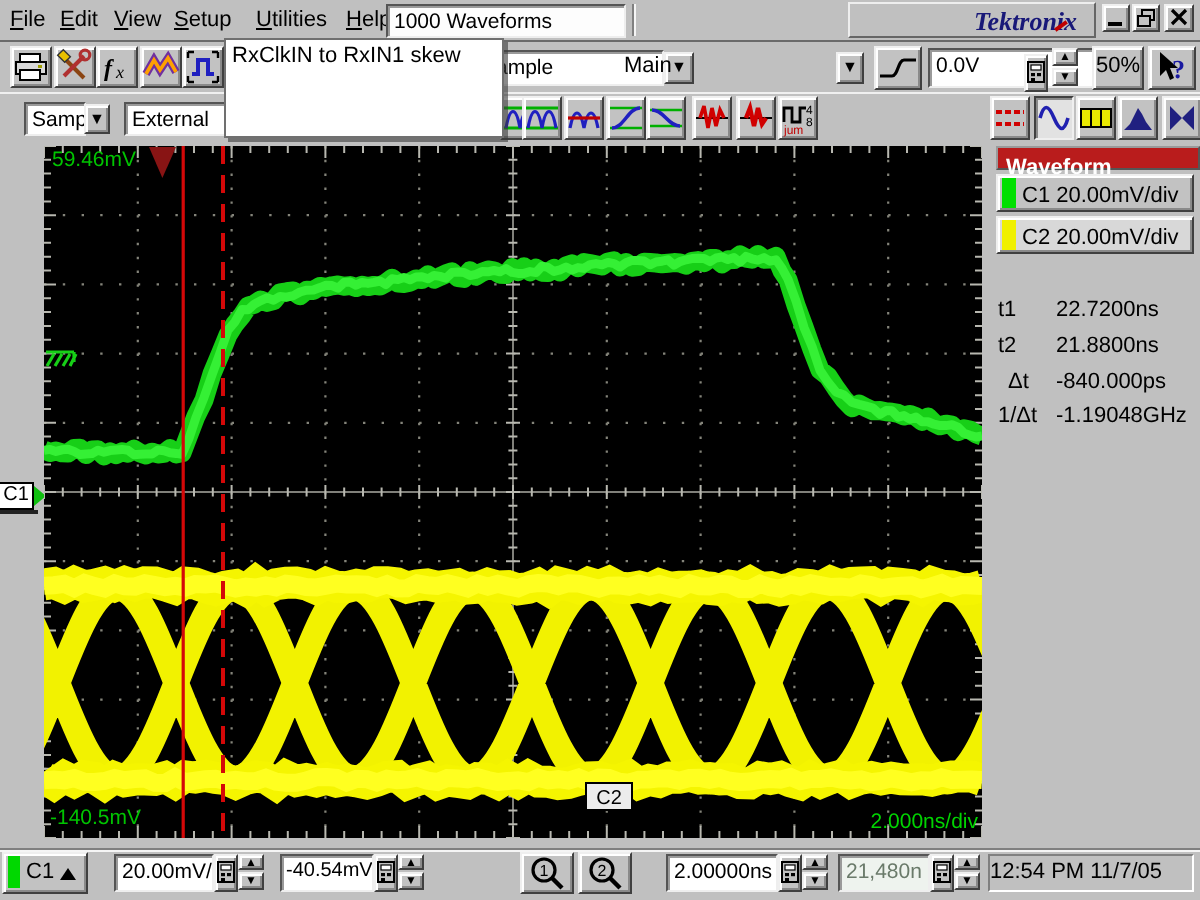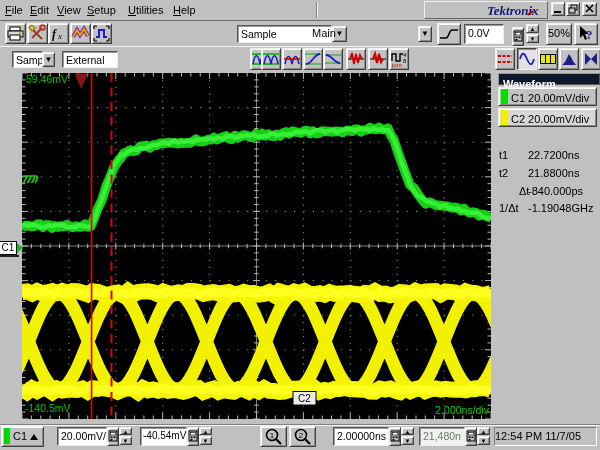--- a/index.html
+++ b/index.html
@@ -4,35 +4,36 @@
 body{width:600px;height:450px;overflow:hidden}
 #root{position:relative;width:600px;height:450px;background:#c0c0c0;
   font-family:"Liberation Sans",sans-serif;font-size:11px;color:#000}
 .abs{position:absolute}
 .btn{position:absolute;background:#c2c2c2;border:1px solid;border-color:#efefef #404040 #404040 #efefef;
   box-shadow:inset 1px 1px 0 #fff,inset -1px -1px 0 #8a8a8a}
 .btnP{position:absolute;background:#e2e2e2;border:1px solid;border-color:#404040 #efefef #efefef #404040;
   box-shadow:inset 1px 1px 0 #8a8a8a}
 .fld{position:absolute;background:#fff;border:1px solid;border-color:#555 #eee #eee #555;
   box-shadow:inset 1px 1px 0 #9a9a9a;padding:2px 0 0 3px;white-space:nowrap;overflow:hidden;font-size:10.5px}
-.hdr{position:absolute;background:#0f172a;color:#fff;font-weight:bold;
+.hdr{position:absolute;background:#b91c1c;color:#fff;font-weight:bold;
   border:1px solid;border-color:#9a9a9a #555 #555 #9a9a9a;padding:5px 0 0 4px}
 .spU{font-size:6px;text-align:center;line-height:8px;color:#000}
 .dropbtn{position:absolute;background:#c2c2c2;border:1px solid;border-color:#efefef #404040 #404040 #efefef;
   box-shadow:inset 1px 1px 0 #fff,inset -1px -1px 0 #8a8a8a;text-align:center;font-size:8px;line-height:14px}
 </style></head><body>
 <div id="root">
 
 <div class="abs" style="left:0;top:0;width:600px;height:21px;background:#c0c0c0;border-bottom:1px solid #6a6a6a"></div>
 <div class="abs" style="left:5px;top:4px"><u>F</u>ile</div>
 <div class="abs" style="left:30px;top:4px"><u>E</u>dit</div>
 <div class="abs" style="left:57px;top:4px"><u>V</u>iew</div>
 <div class="abs" style="left:87px;top:4px"><u>S</u>etup</div>
 <div class="abs" style="left:128px;top:4px"><u>U</u>tilities</div>
 <div class="abs" style="left:173px;top:4px"><u>H</u>elp</div>
+<div class="fld" style="left:193px;top:2px;width:120px;height:17px;background:#fdfdfd">1000 Waveforms</div>
 <div class="abs" style="left:316px;top:2px;width:1px;height:16px;background:#808080"></div>
 <div class="abs" style="left:317px;top:2px;width:1px;height:16px;background:#f5f5f5"></div>
 <div class="abs" style="left:424px;top:1px;width:124px;height:18px;border:1px solid;border-color:#eee #666 #666 #eee"></div>
 <div class="abs" style="left:487px;top:3px;font-family:'Liberation Serif',serif;font-weight:bold;font-style:italic;font-size:13px;color:#181878">Tektronix</div>
 <div class="abs" style="left:527px;top:12px;width:7px;height:2px;background:#c00000;transform:rotate(-35deg)"></div>
 <div class="btn" style="left:551px;top:2px;width:14px;height:14px">
       <div style="position:absolute;left:2px;bottom:2px;width:7px;height:2px;background:#000"></div>
     </div>
 <div class="btn" style="left:566px;top:2px;width:14px;height:14px"><svg width="12" height="12">
         <rect x="4" y="2" width="6" height="5" fill="none" stroke="#000"></rect>
@@ -66,21 +67,21 @@
         <path d="M4 13 H7 V6 H12 V13 H15" fill="none" stroke="#2020c0" stroke-width="2"></path>
         <path d="M2 2 l3 0 m-3 0 l0 3 M17 2 l-3 0 m3 0 l0 3 M2 17 l3 0 m-3 0 l0 -3 M17 17 l-3 0 m3 0 l0 -3" stroke="#000" stroke-width="1.2" fill="none"></path>
       </svg></div>
 <div class="fld" style="left:237px;top:25px;width:95px;height:18px">Sample</div>
 <div class="dropbtn" style="left:332px;top:26px;width:15px;height:16px">▼</div>
 <div class="abs" style="left:312px;top:27px">Main</div>
 <div class="dropbtn" style="left:418px;top:26px;width:14px;height:16px">▼</div>
 <div class="btn" style="left:437px;top:23px;width:24px;height:22px"><svg width="22" height="20">
         <path d="M2 14 H8 C11 14 11 6 14 6 H20" fill="none" stroke="#000" stroke-width="1.6"></path>
       </svg></div>
-<div class="fld" style="left:464px;top:24px;width:40px;height:20px">0.0V</div>
+<div class="fld" style="left:464px;top:24px;width:84px;height:20px">0.0V</div>
 <div class="btn" style="left:512px;top:27px;width:12px;height:19px">
       <svg width="10" height="17" style="position:absolute;left:0px;top:0px">
         <rect x="1" y="3" width="8" height="10" fill="#c0c0c0" stroke="#000" stroke-width="1"></rect>
         <rect x="2.5" y="4.5" width="5" height="2.5" fill="#fff" stroke="#000" stroke-width="0.6"></rect>
         <rect x="2.5" y="8.5" width="2" height="1.6" fill="#000"></rect>
         <rect x="5.5" y="8.5" width="2" height="1.6" fill="#000"></rect>
         <rect x="2.5" y="11" width="2" height="1.6" fill="#000"></rect>
       </svg>
     </div>
 <div class="btn" style="left:526px;top:24px;width:13px;height:9px">
@@ -185,21 +186,21 @@
 <div class="btn" style="left:498px;top:87px;width:99px;height:19px"></div>
 <div class="abs" style="left:501px;top:89px;width:7px;height:15px;background:#00e000"></div>
 <div class="abs" style="left:511px;top:92px;font-size:11px">C1 20.00mV/div</div>
 <div class="btn" style="left:498px;top:108px;width:99px;height:19px;background:#d8d8d8"></div>
 <div class="abs" style="left:501px;top:110px;width:7px;height:15px;background:#f0f000"></div>
 <div class="abs" style="left:511px;top:113px;font-size:11px">C2 20.00mV/div</div>
 <div class="abs" style="left:499px;top:149px">t1</div>
 <div class="abs" style="left:528px;top:149px">22.7200ns</div>
 <div class="abs" style="left:499px;top:167px">t2</div>
 <div class="abs" style="left:528px;top:167px">21.8800ns</div>
-<div class="abs" style="left:519px;top:185px">Δt</div>
+<div class="abs" style="left:504px;top:185px">Δt</div>
 <div class="abs" style="left:528px;top:185px">-840.000ps</div>
 <div class="abs" style="left:499px;top:202px">1/Δt</div>
 <div class="abs" style="left:528px;top:202px">-1.19048GHz</div>
 
 <div class="abs" style="left:0;top:424px;width:600px;height:1px;background:#808080"></div>
 <div class="abs" style="left:0;top:425px;width:600px;height:1px;background:#f5f5f5"></div>
 <div class="btn" style="left:1px;top:426px;width:43px;height:21px"></div>
 <div class="abs" style="left:4px;top:428px;width:6px;height:16px;background:#00d800"></div>
 <div class="abs" style="left:13px;top:430px;font-size:11px">C1</div>
 <div class="abs" style="left:30px;top:434px;width:0;height:0;border-left:4px solid transparent;border-right:4px solid transparent;border-bottom:6px solid #000"></div>
@@ -273,13 +274,16 @@
       </svg>
     </div>
 <div class="btn" style="left:477px;top:427px;width:13px;height:8px">
       <div class="spU">▲</div>
     </div>
     <div class="btn" style="left:477px;top:436px;width:13px;height:9px">
       <div class="spU">▼</div>
     </div>
 <div class="abs" style="left:494px;top:427px;width:103px;height:19px;border:1px solid;border-color:#808080 #fff #fff #808080;line-height:17px">12:54 PM 11/7/05</div>
 
+<div class="abs" style="left:112px;top:19px;width:140px;height:50px;background:#fff;border:1px solid #707070;box-shadow:2px 2px 0 rgba(60,60,60,0.6);z-index:50">
+<div style="position:absolute;left:3px;top:2px;font-size:11px;white-space:nowrap">RxClkIN to RxIN1 skew</div>
+    </div>
 
 </div>
 </body></html>

